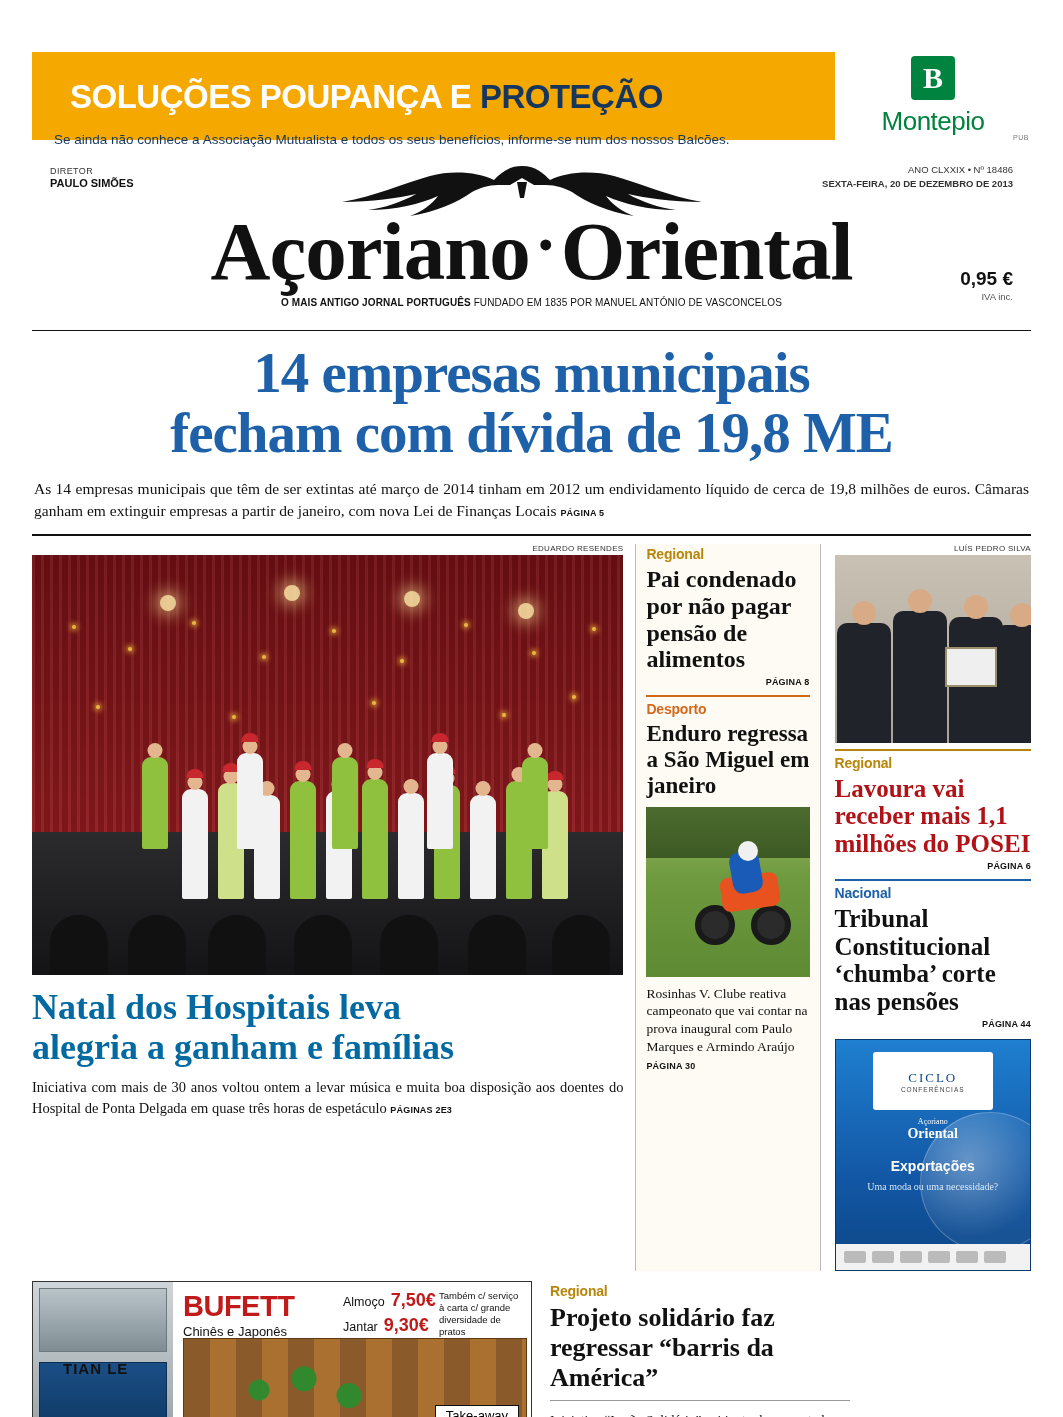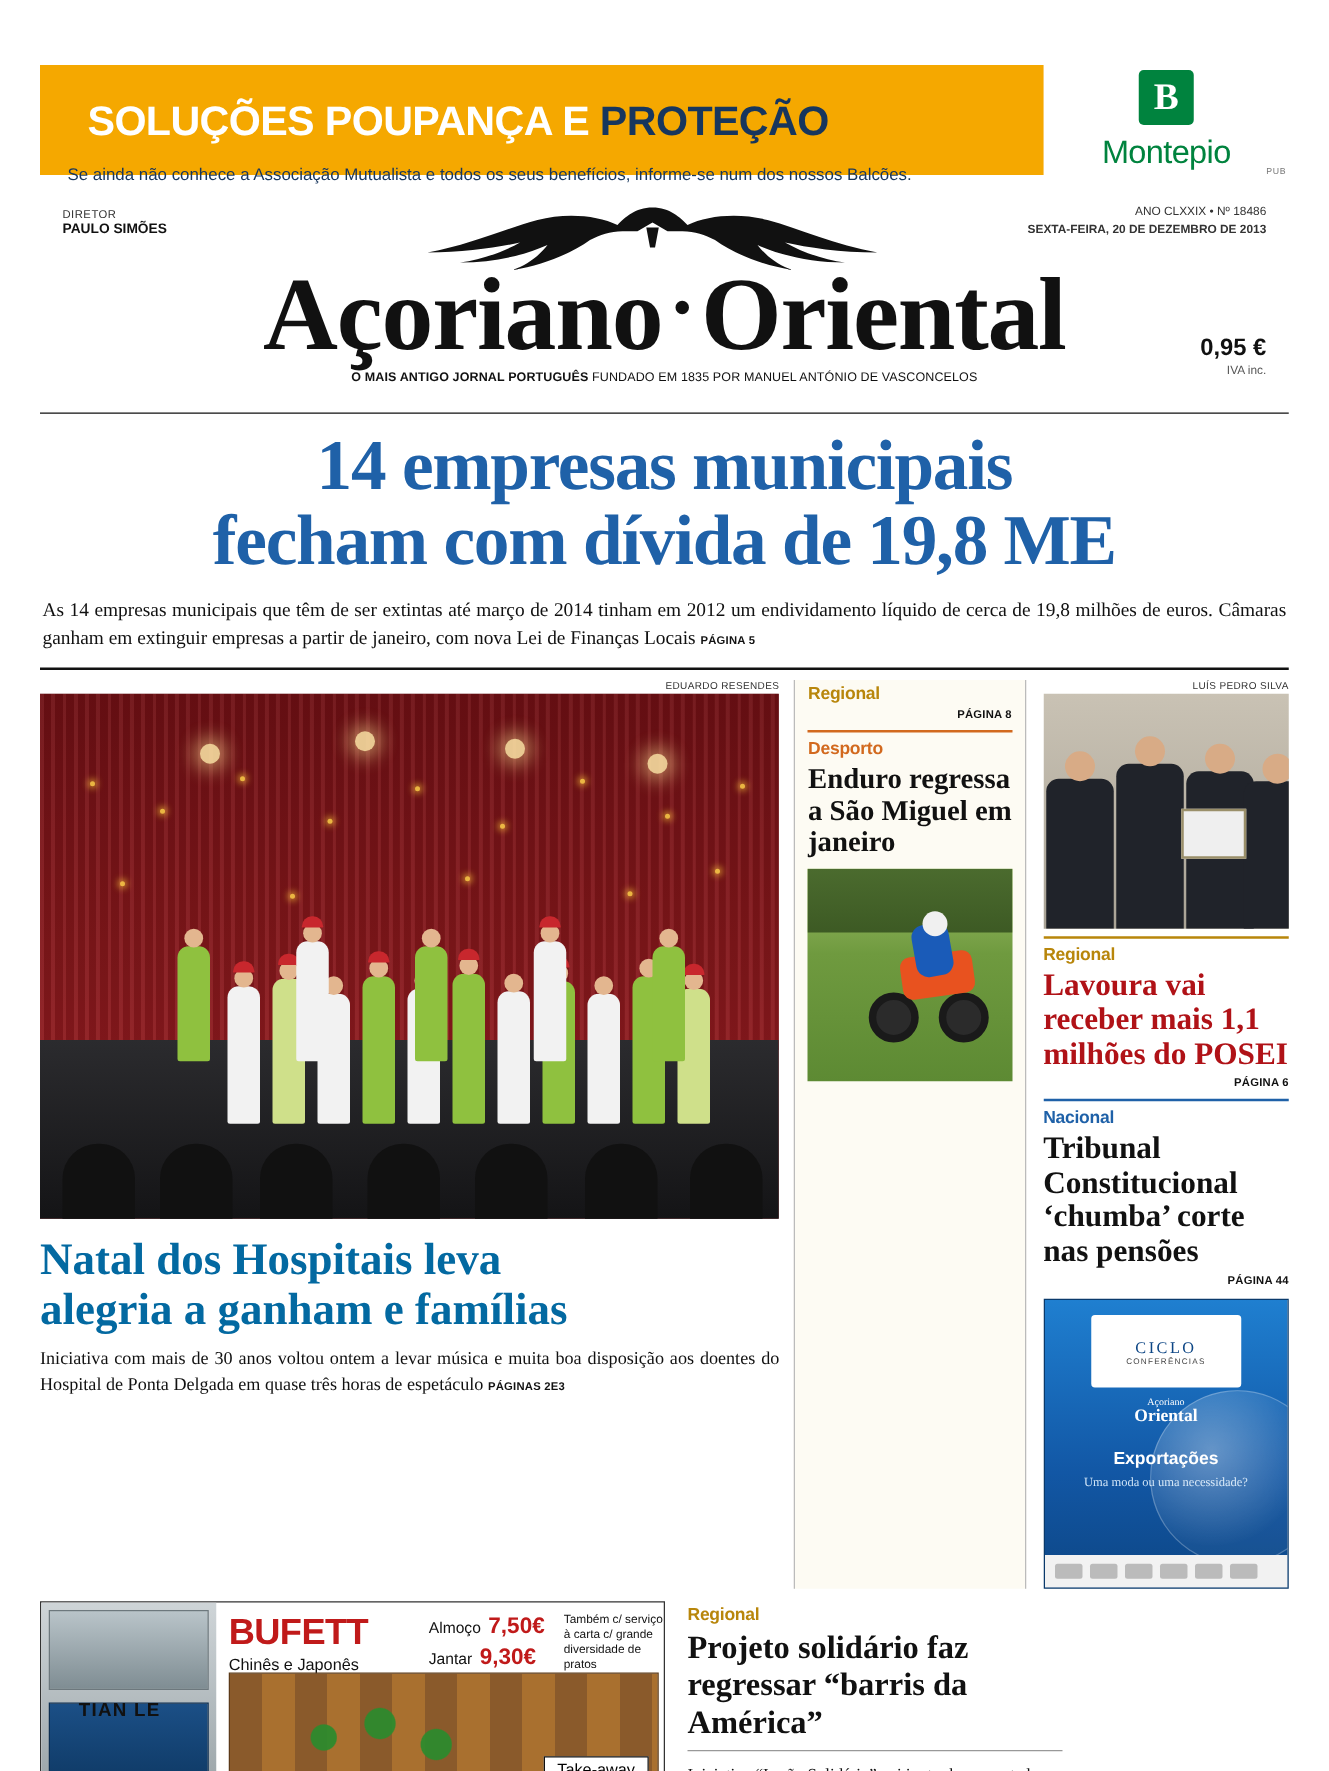--- a/index.html
+++ b/index.html
@@ -260,21 +260,21 @@
   .bf-left { position:absolute; left:0; top:0; width:140px; height:150px; background:linear-gradient(#cfd5d8,#9aa4a8); }
   .bf-left .room { position:absolute; left:6px; top:6px; right:6px; height:64px; background:linear-gradient(#b9c4c9,#7f8d93); border:1px solid #6d787d;}
   .bf-left .room2 { position:absolute; left:6px; bottom:6px; right:6px; height:64px; background:linear-gradient(#1b4f86,#0f3a66); border:1px solid #0c2e52;}
   .tianle { position:absolute; left:30px; top:78px; font-family:"Liberation Sans",sans-serif; font-weight:700; font-size:15px; color:#111; letter-spacing:1px;}
   .bf-title { position:absolute; left:150px; top:8px; font-family:"Liberation Sans",sans-serif; font-weight:700; font-size:29px; color:#c01a1a; letter-spacing:-.5px;}
   .bf-sub { position:absolute; left:150px; top:42px; font-family:"Liberation Sans",sans-serif; font-size:13px; color:#111;}
   .bf-sub small { display:block; font-size:9px; color:#333; }
   .bf-prices { position:absolute; left:310px; top:8px; font-family:"Liberation Sans",sans-serif; font-size:12.5px; color:#111;}
   .bf-prices .row { display:flex; gap:6px; align-items:baseline; margin-bottom:4px;}
   .bf-prices b { font-size:18px; color:#c01a1a;}
-  .bf-note { position:absolute; left:418px; top:8px; width:82px; font-family:"Liberation Sans",sans-serif; font-size:9.5px; color:#111; line-height:1.25;}
+  .bf-note { position:absolute; left:406px; top:8px; width:82px; font-family:"Liberation Sans",sans-serif; font-size:9.5px; color:#111; line-height:1.25;}
   .bf-food { position:absolute; left:150px; bottom:28px; right:4px; height:92px;
     background: repeating-linear-gradient(90deg,#8a5a2b 0 26px,#a9702f 26px 52px),
                 linear-gradient(#c9923f,#7a4f20);
     border:1px solid #5c3a18;}
   .bf-dragon { position:absolute; left:190px; bottom:40px; width:180px;height:56px;
     background: radial-gradient(circle at 20% 50%, #2e8b2e 0 10px, transparent 11px),
                 radial-gradient(circle at 45% 30%, #2e8b2e 0 12px, transparent 13px),
                 radial-gradient(circle at 70% 60%, #2e8b2e 0 12px, transparent 13px);
     opacity:.95;}
   .takeaway { position:absolute; right:12px; bottom:32px; background:#fff; border:1px solid #111; font-family:"Liberation Sans",sans-serif; font-size:13px; padding:2px 10px;}
@@ -444,35 +444,40 @@
         <span>alegria a ganham e famílias</span>
       </div>
       <div class="body-main">
         <span>Iniciativa com mais de 30 anos voltou ontem a levar música e muita boa disposição aos doentes do Hospital de Ponta Delgada em quase três horas de espetáculo</span>
         <span class="pg">PÁGINAS 2E3</span>
       </div>
     </div>
 
     <div class="col-b">
       <div class="kicker k-regional">Regional</div>
+      <h3 class="h-col">Pai condenado por não pagar pensão de alimentos</h3>
       <div class="pg pg-right">PÁGINA 8</div>
 
       <div class="hr-orange"></div>
       <div class="kicker k-desporto">Desporto</div>
       <h3 class="h-col sport">Enduro regressa a São Miguel em janeiro</h3>
 
       <div class="moto-photo">
         <div class="moto-sky"></div>
         <div class="wheel" style="left:30%;top:58%;"></div>
         <div class="wheel" style="left:64%;top:58%;"></div>
         <div class="moto-body"></div>
         <div class="rider"></div>
         <div class="helmet"></div>
       </div>
 
+      <div class="cap-small">
+        <span>Rosinhas V. Clube reativa campeonato que vai contar na prova inaugural com  Paulo Marques e Armindo Araújo</span>
+        <span class="pg">PÁGINA 30</span>
+      </div>
     </div>
 
     <div class="col-c">
       <div class="credit">LUÍS PEDRO SILVA</div>
       <div class="photo-award">
         <span class="suit" style="left:2px;">
             <span class="hd"></span>
           </span>
         <span class="suit" style="left:58px;height:132px;">
             <span class="hd"></span>

